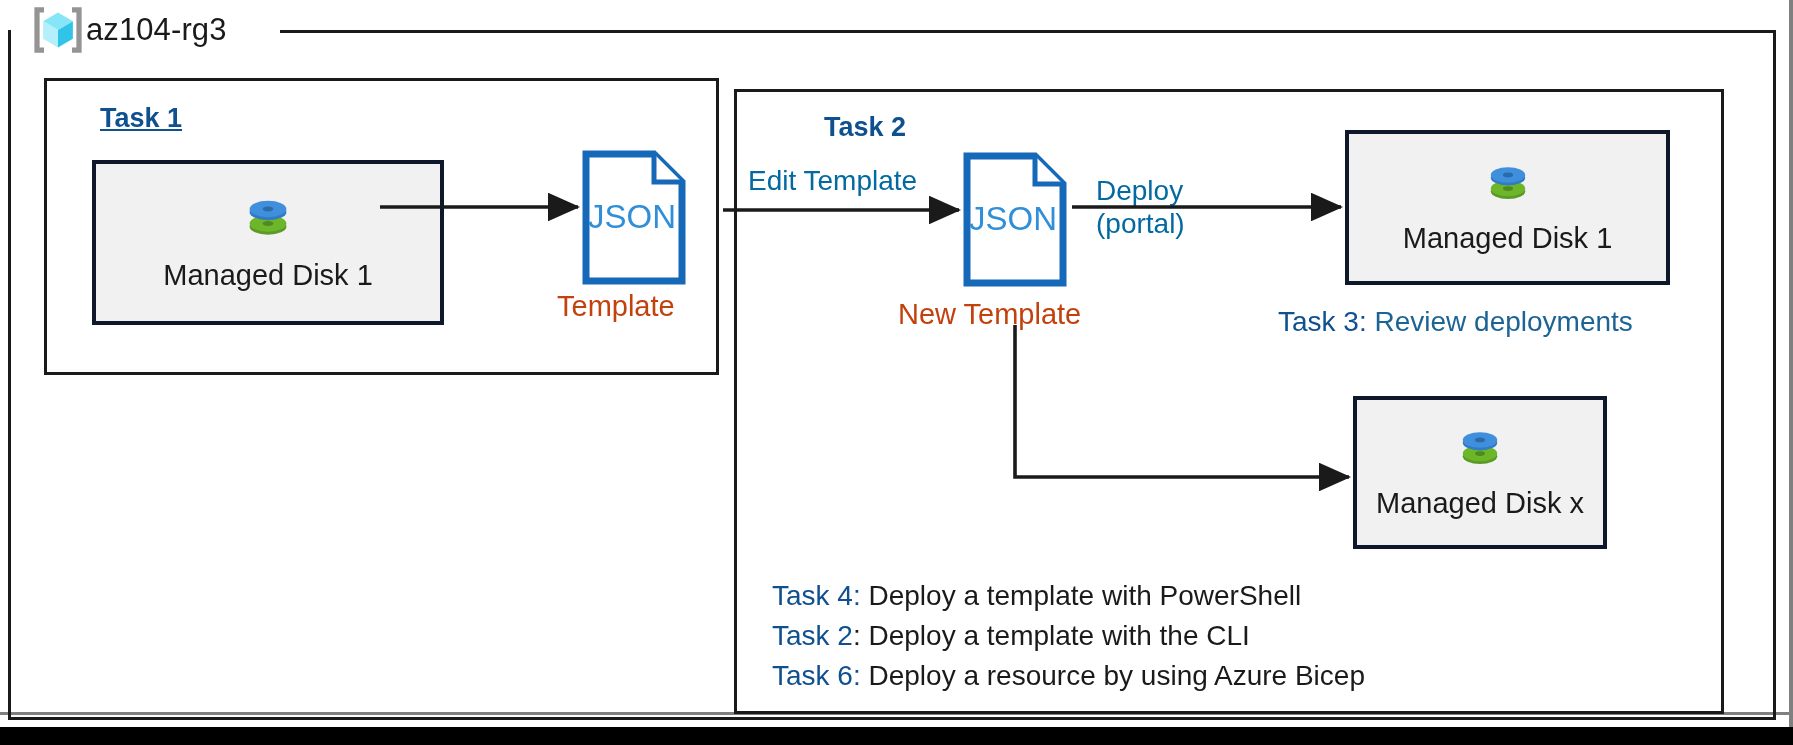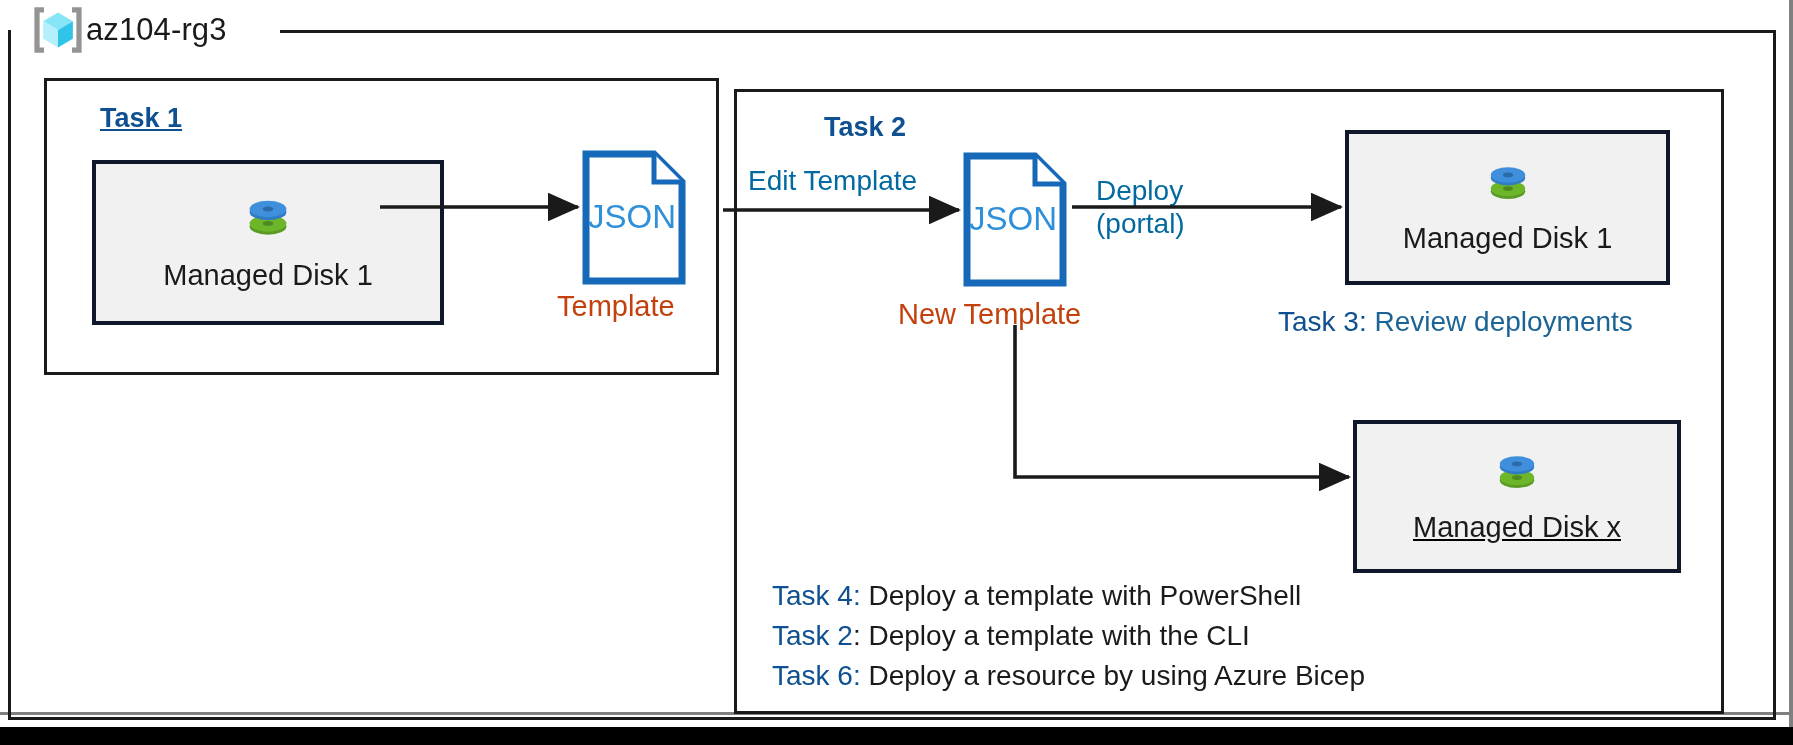--- a/index.html
+++ b/index.html
@@ -113,21 +113,21 @@
     background: #f1f1f1;
     border: 4px solid #0f172a;
     box-sizing: border-box;
     display: flex;
     flex-direction: column;
     align-items: center;
     justify-content: center;
   }
   #disk1-card  { left: 92px;   top: 160px; width: 352px; height: 165px; }
   #disk2-card  { left: 1345px; top: 130px; width: 325px; height: 155px; }
-  #diskx-card  { left: 1353px; top: 420px; width: 328px; height: 153px; text-decoration: underline; }
+  #diskx-card  { left: 1353px; top: 396px; width: 254px; height: 153px; }
 
   .disk-icon { display: block; }
   .res-label {
     font-size: 29px;
     color: #1a1a1a;
     margin-top: 4px;
     white-space: nowrap;
   }
 
   

